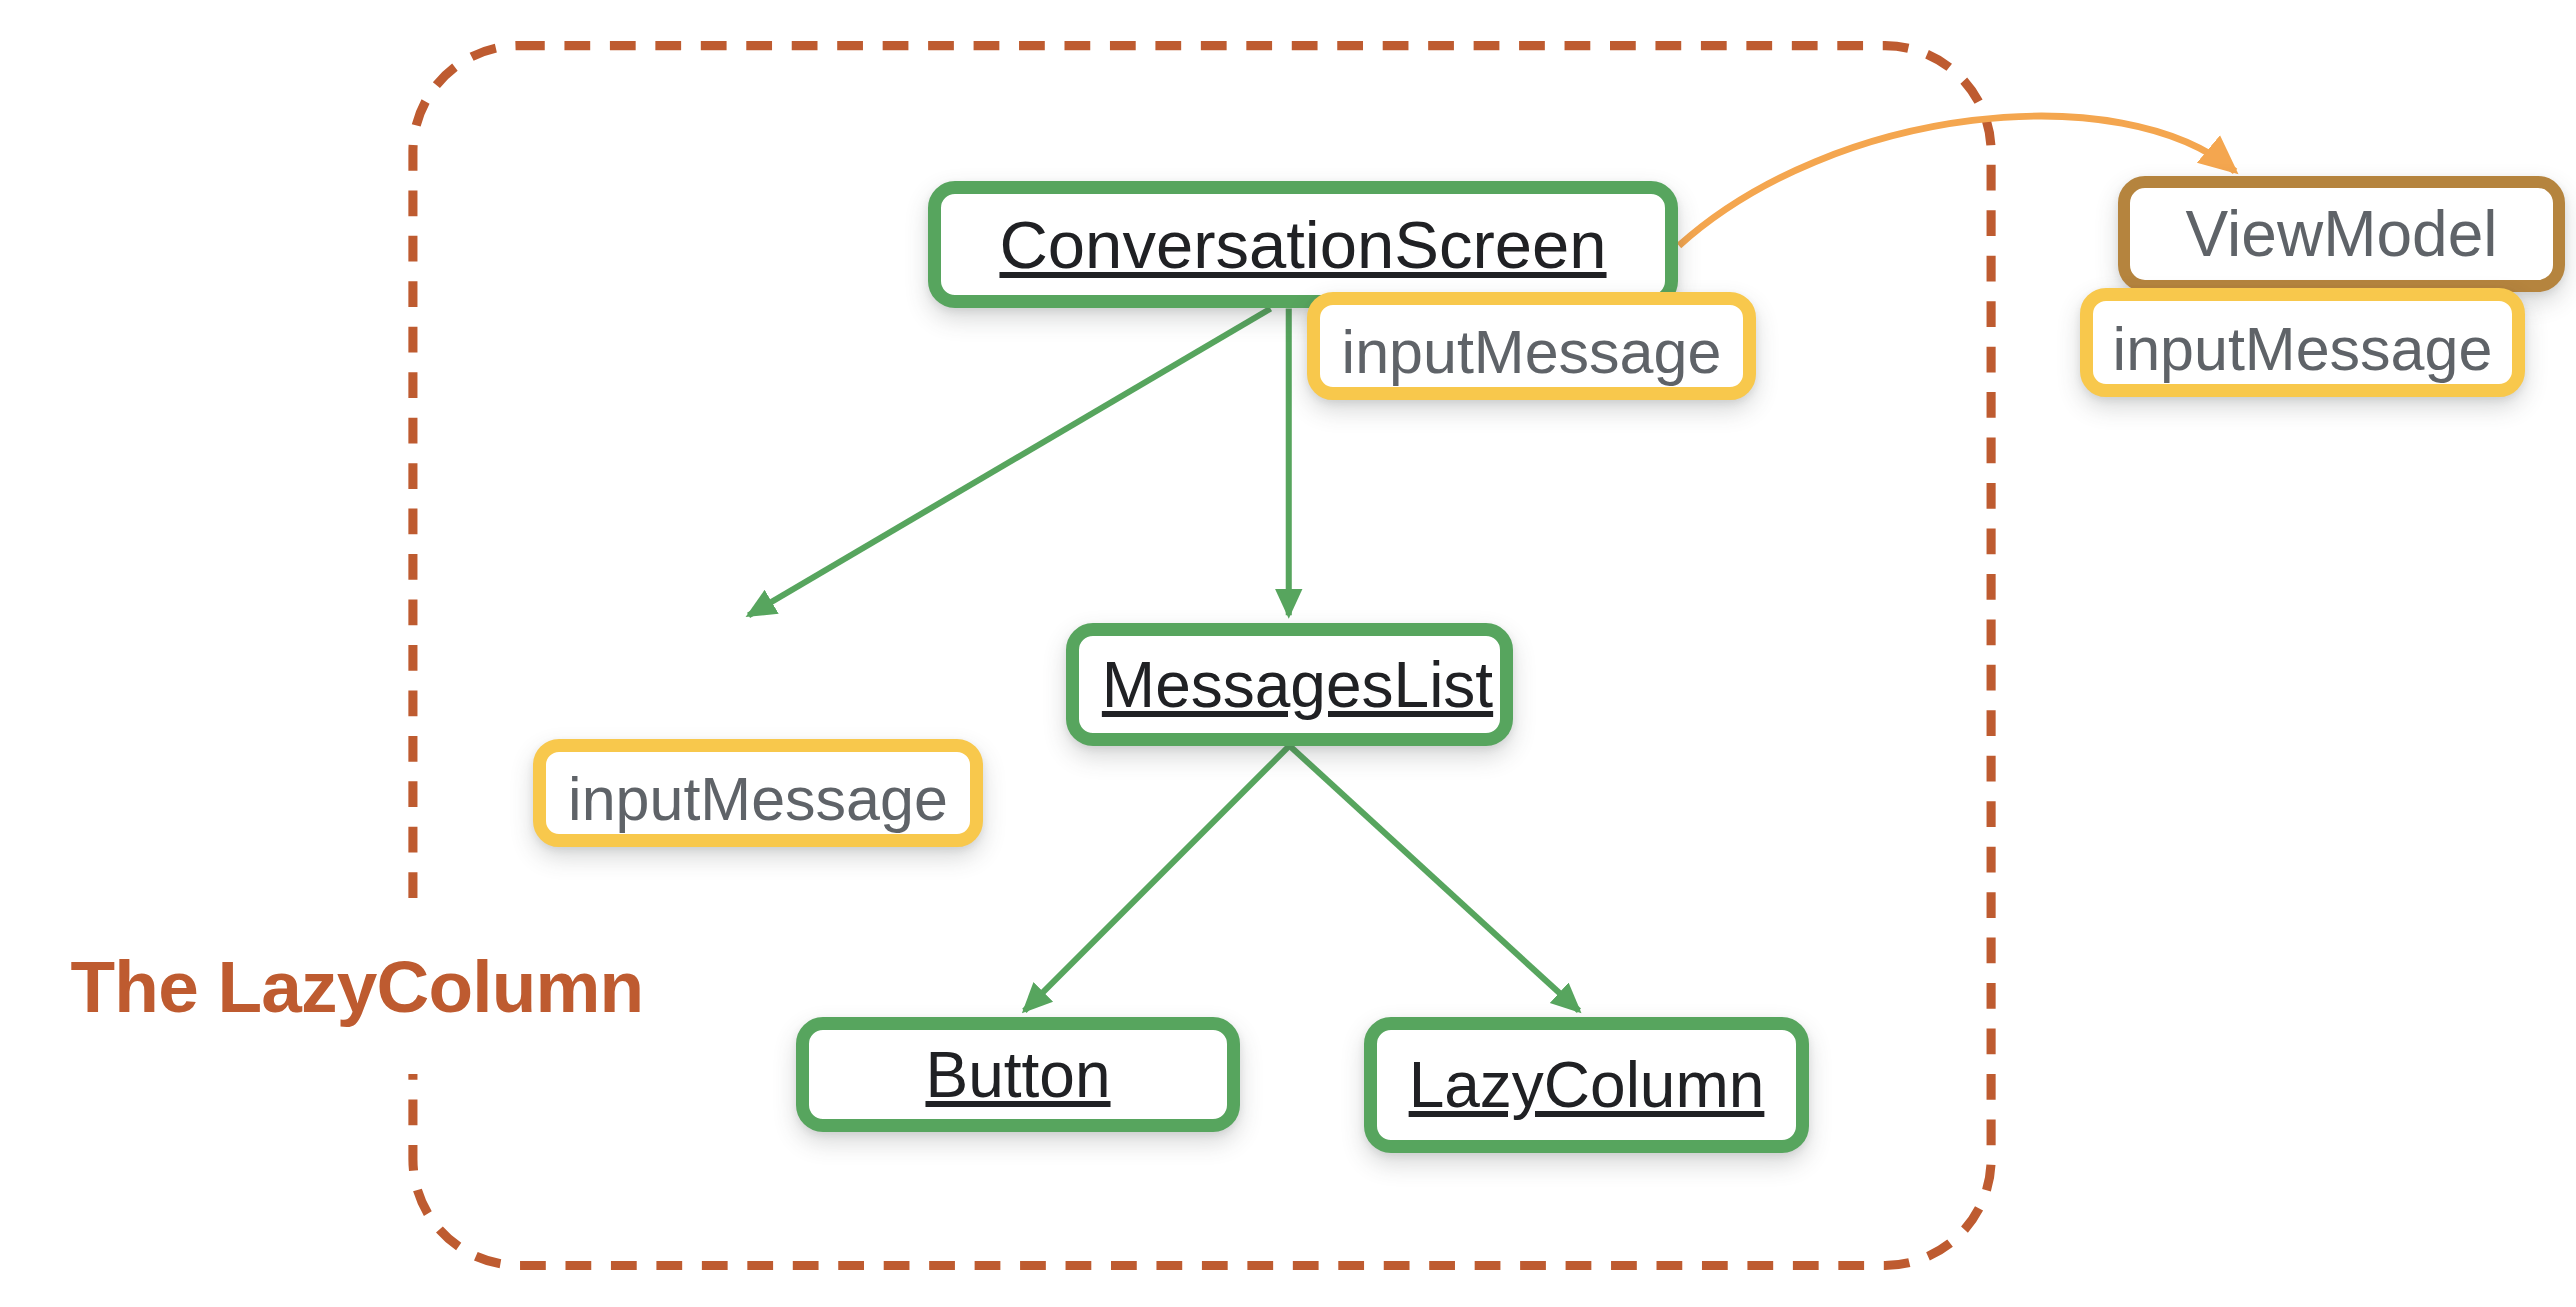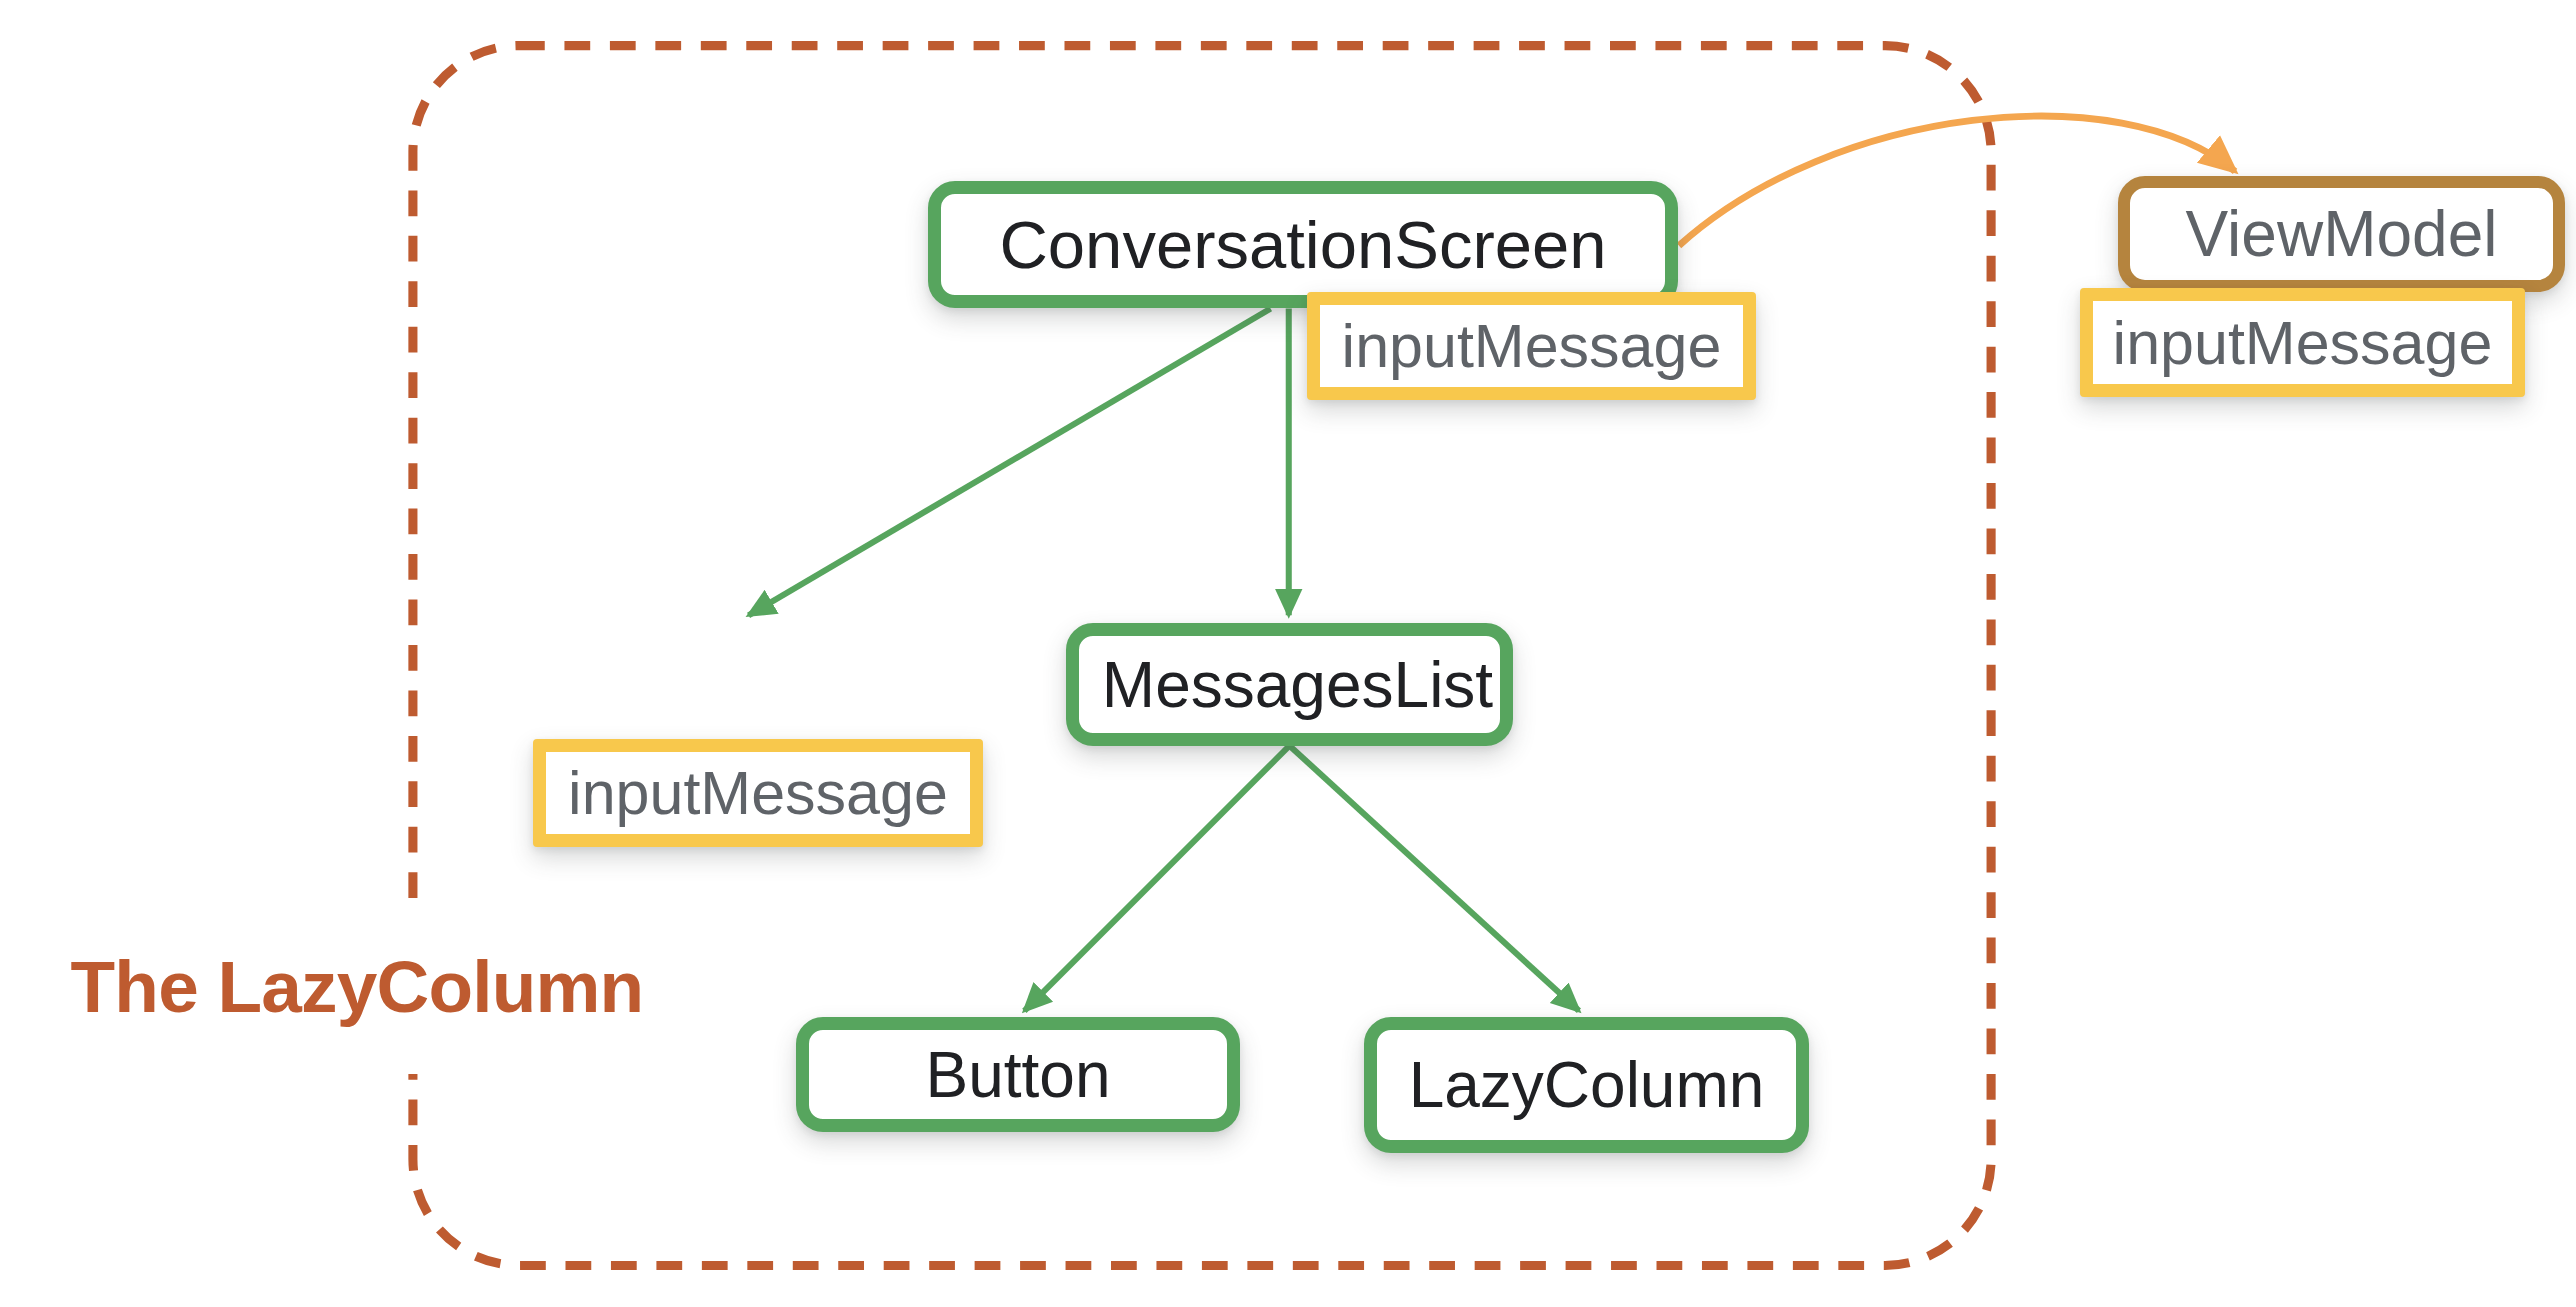--- a/index.html
+++ b/index.html
@@ -46,33 +46,35 @@
     justify-content: center;
     border-radius: 27px;
     box-shadow: 0 10.6px 23px rgba(60,64,67,0.20), 0 3px 7.6px rgba(60,64,67,0.10);
     z-index: 10;
     white-space: nowrap;
   }
   .composable {
     border: 13px solid var(--composable_border, #57A55E);
     color: var(--composable_text, #202124);
     font-size: 64px;
+    text-decoration: underline;
   }
   .viewmodel {
     border: 12px solid var(--viewmodel_border, #B5843E);
     color: var(--secondary_text, #5F6368);
     font-size: 64px;
     margin-left: 40px;
   }
   .state-badge {
     border: 13.6px solid var(--state_border, #F8C84C);
     color: var(--secondary_text, #5F6368);
     font-size: 61px;
-    border-radius: 4px;
+    border-radius: 26px;
     z-index: 12;
+    align-items: flex-end;
   }
   #node-conversation-screen { left: 928px; top: 181px;  width: 750px; height: 127px; font-size: 67px; }
   #badge-conversation      { left: 1307px; top: 292px;  width: 449px; height: 108px; }
   #node-user-input         { left: 534px;  top: 623px;  width: 447px; height: 123px; }
   #badge-user-input        { left: 533px;  top: 739px;  width: 450px; height: 108px; }
   #node-messages-list      { left: 1066px; top: 623px;  width: 447px; height: 123px; padding-left: 16px; }
   #node-button             { left: 796px; top: 1017px; width: 444px; height: 115px; }
   #node-lazy-column        { left: 1364px; top: 1017px; width: 445px; height: 136px; }
   #node-view-model         { left: 2078px; top: 176px;  width: 447px; height: 116px; }
   #badge-view-model        { left: 2080px; top: 288px;  width: 445px; height: 109px; }

